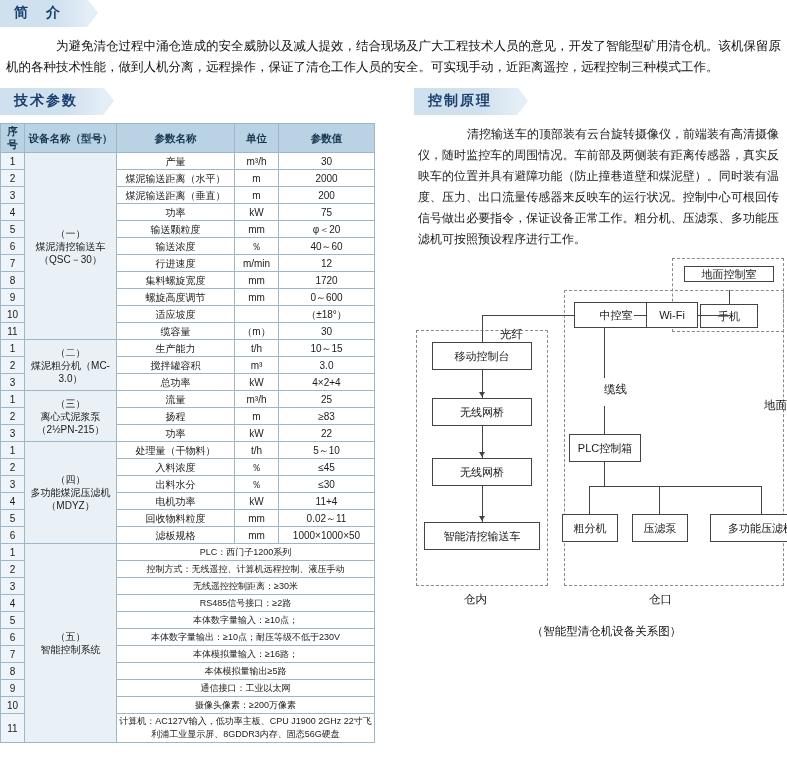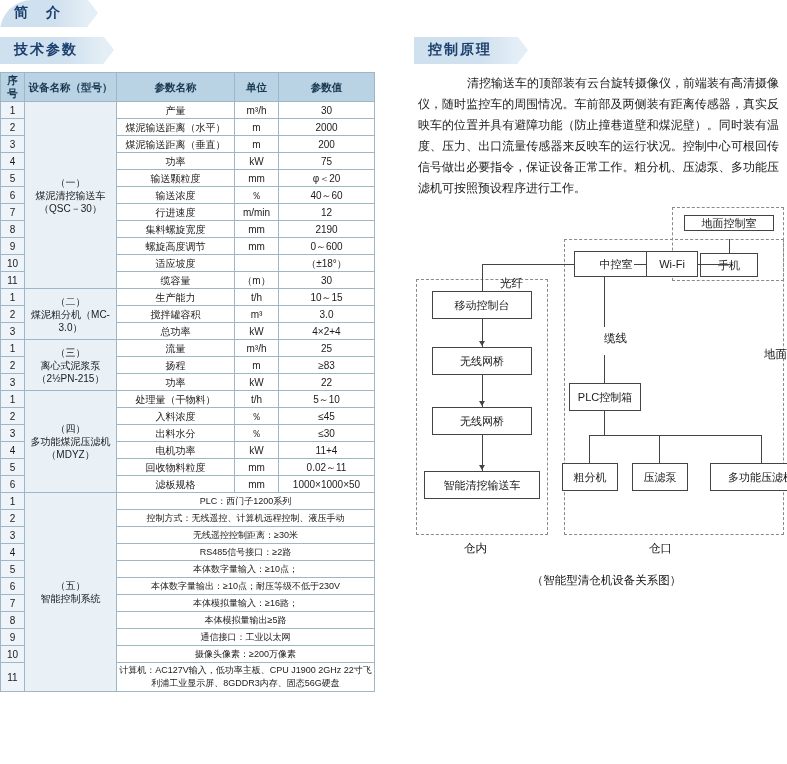--- a/index.html
+++ b/index.html
@@ -3,21 +3,21 @@
 <meta charset="utf-8">
 <style>
   * { box-sizing: border-box; }
   html, body {
     margin: 0; padding: 0;
     width: 787px; height: 764px;
     background: #ffffff;
     font-family: "Liberation Sans", sans-serif;
     color: #1a1a1a;
   }
-  .page { position: relative; width: 787px; height: 764px; overflow: hidden; border-radius: 32px; }
+  .page { position: relative; width: 787px; height: 764px; overflow: hidden; }
 
   
   .banner {
     position: relative;
     display: inline-block;
     padding: 4px 26px 5px 14px;
     font-size: 14px;
     font-weight: bold;
     color: #1b3f6e;
     letter-spacing: 2px;
@@ -134,20 +134,21 @@
   }
 </style>
 </head>
 <body>
 
 <div class="page">
 
   <div class="banner-wrap">
     <span class="banner">简　介</span>
   </div>
+  <p class="intro-text">　　为避免清仓过程中涌仓造成的安全威胁以及减人提效，结合现场及广大工程技术人员的意见，开发了智能型矿用清仓机。该机保留原机的各种技术性能，做到人机分离，远程操作，保证了清仓工作人员的安全。可实现手动，近距离遥控，远程控制三种模式工作。</p>
 
   <div class="cols">
 
     <div class="col-left">
       <div class="banner-wrap">
         <span class="banner">技术参数</span>
       </div>
 
       <table class="spec">
         <colgroup>
@@ -210,21 +211,21 @@
             <tr>
               <td class="idx">7</td>
               <td class="pname">行进速度</td>
               <td>m/min</td>
               <td class="val">12</td>
             </tr>
             <tr>
               <td class="idx">8</td>
               <td class="pname">集料螺旋宽度</td>
               <td>mm</td>
-              <td class="val">2190</td>
+              <td class="val">1720</td>
             </tr>
             <tr>
               <td class="idx">9</td>
               <td class="pname">螺旋高度调节</td>
               <td>mm</td>
               <td class="val">0～600</td>
             </tr>
             <tr>
               <td class="idx">10</td>
               <td class="pname">适应坡度</td>

